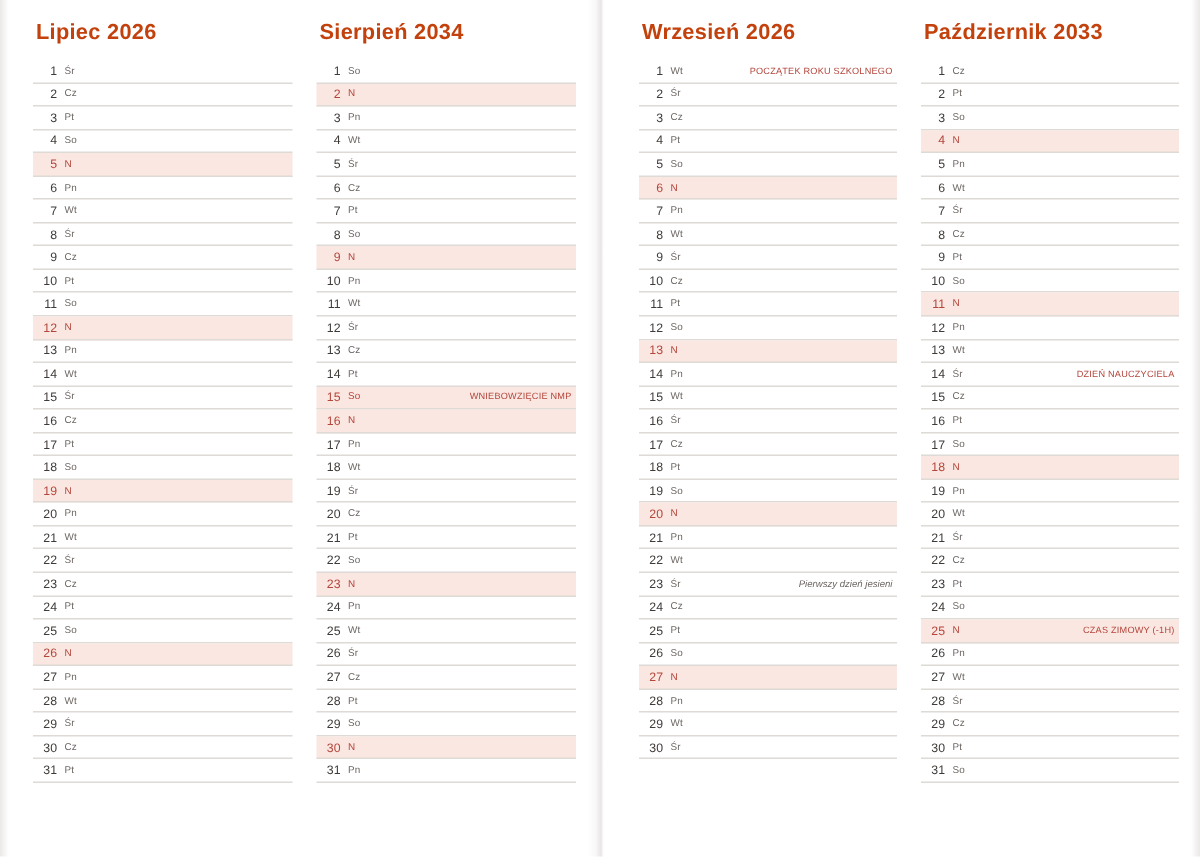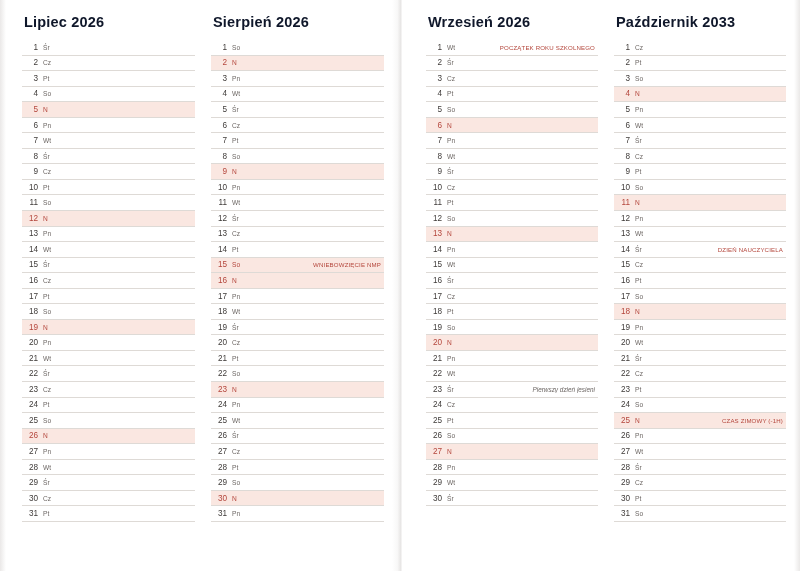--- a/index.html
+++ b/index.html
@@ -66,21 +66,21 @@
     pointer-events: none;
     z-index: 4;
   }
   .month {
     flex: 1 1 0;
     min-width: 0;
     display: flex;
     flex-direction: column;
   }
   .month-title {
-    color: #0f172a;
+    color: #c2410c;
     font-size: 14.5px;
     font-weight: bold;
     letter-spacing: 0.2px;
     margin: 0 0 10px 0;
     padding-left: 2px;
     white-space: nowrap;
   }
   .days {
     display: flex;
     flex-direction: column;
@@ -308,21 +308,21 @@
             <span class="day-note"></span>
           </div>
           <div class="day">
             <span class="day-num">31</span>
             <span class="day-dow">Pt</span>
             <span class="day-note"></span>
           </div>
         </div>
     </div>
     <div class="month">
-      <div class="month-title">Sierpień 2026</div>
+      <div class="month-title">Sierpień 2034</div>
       <div class="days">
           <div class="day">
             <span class="day-num">1</span>
             <span class="day-dow">So</span>
             <span class="day-note"></span>
           </div>
           <div class="day weekend">
             <span class="day-num">2</span>
             <span class="day-dow">N</span>
             <span class="day-note"></span>

